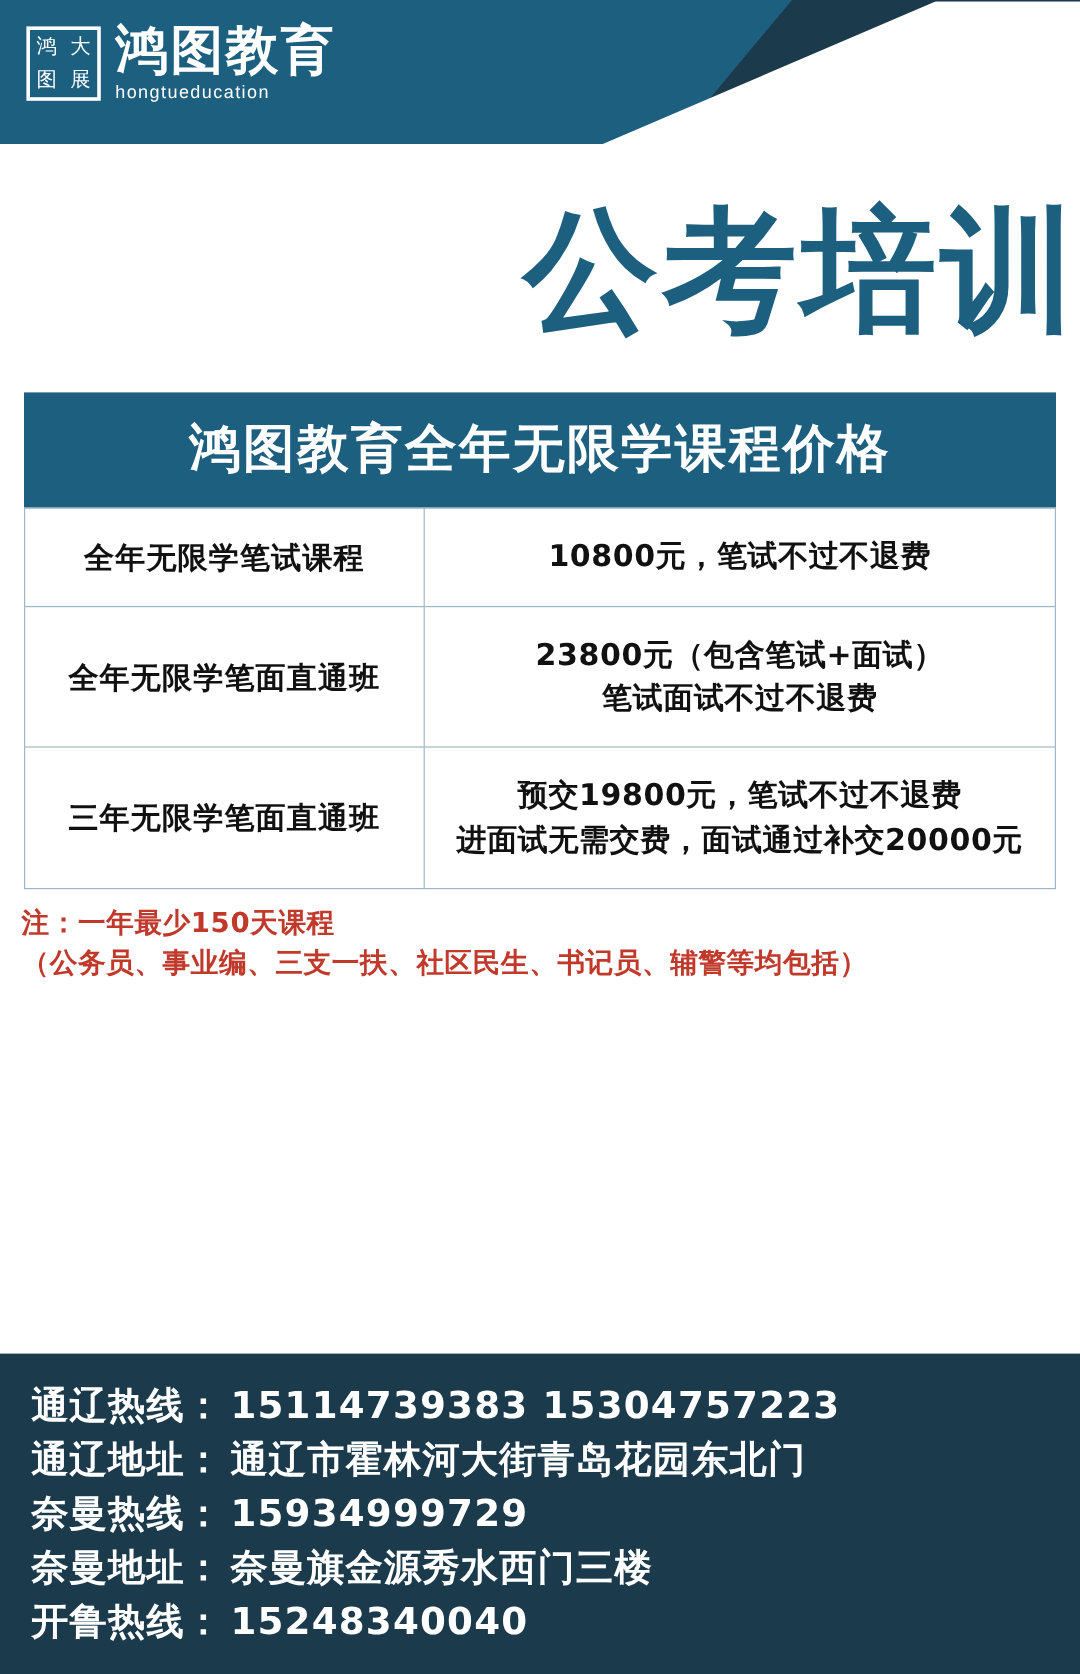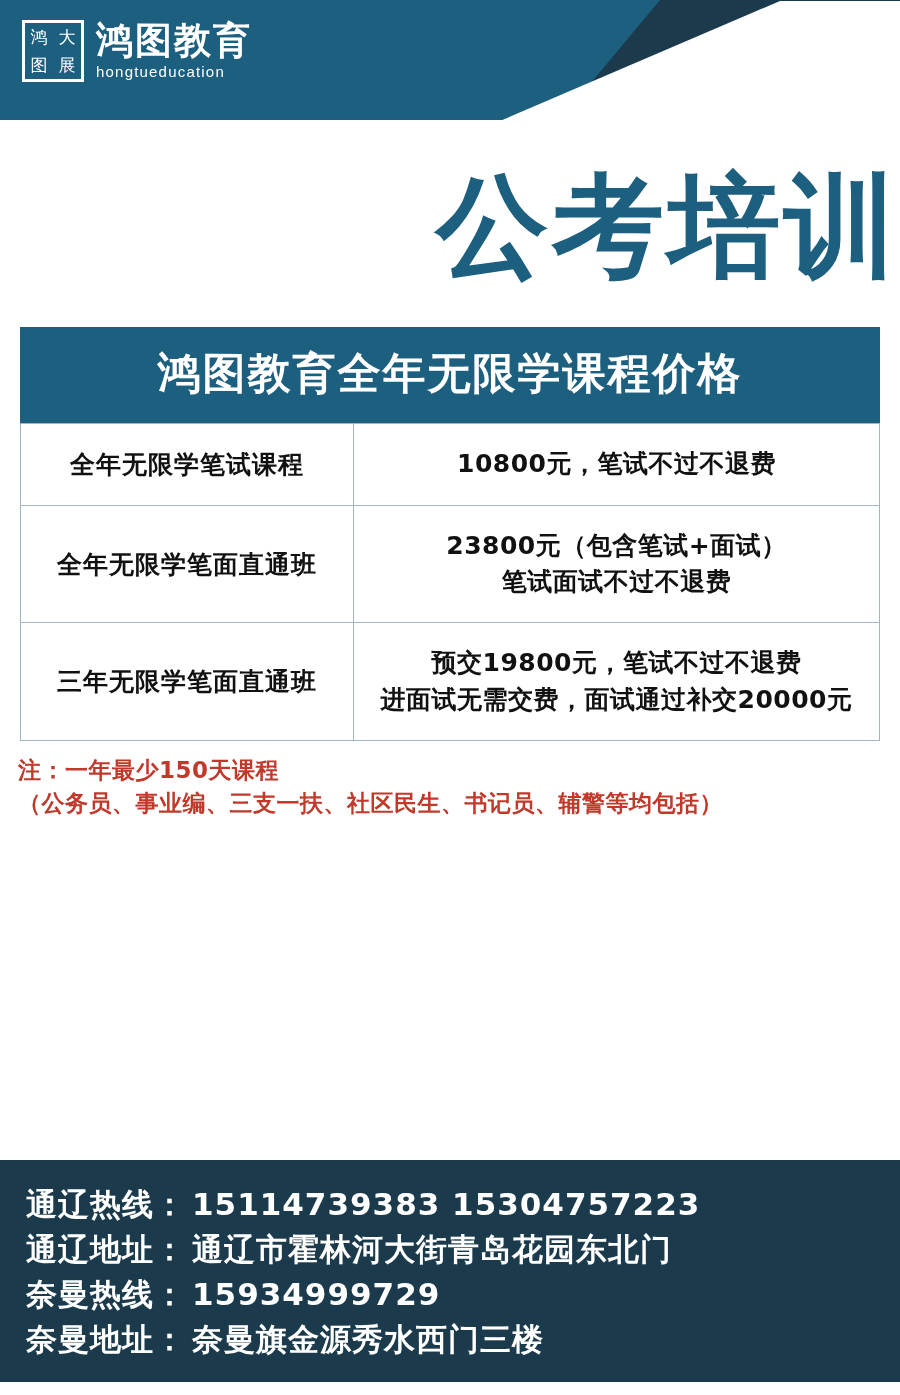--- a/index.html
+++ b/index.html
@@ -74,25 +74,25 @@
     line-height: 1;
     font-family: "DejaVu Sans", sans-serif;
   }
   .logo-mark span {
     display: flex;
     align-items: center;
     justify-content: center;
   }
   .logo-text-cn {
     color: #ffffff;
-    font-size: 37px;
+    font-size: 44px;
     font-weight: bold;
     letter-spacing: 2px;
     line-height: 1.05;
-    font-family: Liberation Serif, serif;
+    font-family: Liberation Sans, sans-serif;
   }
   .logo-text-en {
     color: #ffffff;
     font-size: 15px;
     letter-spacing: 1.2px;
     font-family: "Liberation Sans", sans-serif;
     margin-top: 3px;
   }
 
   
@@ -162,21 +162,21 @@
     font-weight: bold;
     font-size: 23px;
     line-height: 1.45;
     letter-spacing: 0.5px;
   }
 
   
   .contact {
     position: absolute;
     left: 0;
-    bottom: 13px;
+    bottom: 0;
     width: 900px;
     background: #1b3a4b;
     padding: 22px 0 20px 26px;
     box-sizing: border-box;
   }
   .contact-row {
     color: #ffffff;
     font-family: "DejaVu Sans", sans-serif;
     font-weight: bold;
     font-size: 31px;
@@ -250,13 +250,16 @@
   </div>
   <div class="contact-row">
     <span class="label">通辽地址：</span><span class="value">通辽市霍林河大街青岛花园东北门</span>
   </div>
   <div class="contact-row">
     <span class="label">奈曼热线：</span><span class="value">15934999729</span>
   </div>
   <div class="contact-row">
     <span class="label">奈曼地址：</span><span class="value">奈曼旗金源秀水西门三楼</span>
   </div>
+  <div class="contact-row">
+    <span class="label">开鲁热线：</span><span class="value">15248340040</span>
+  </div>
 </div>
 
 </body></html>

